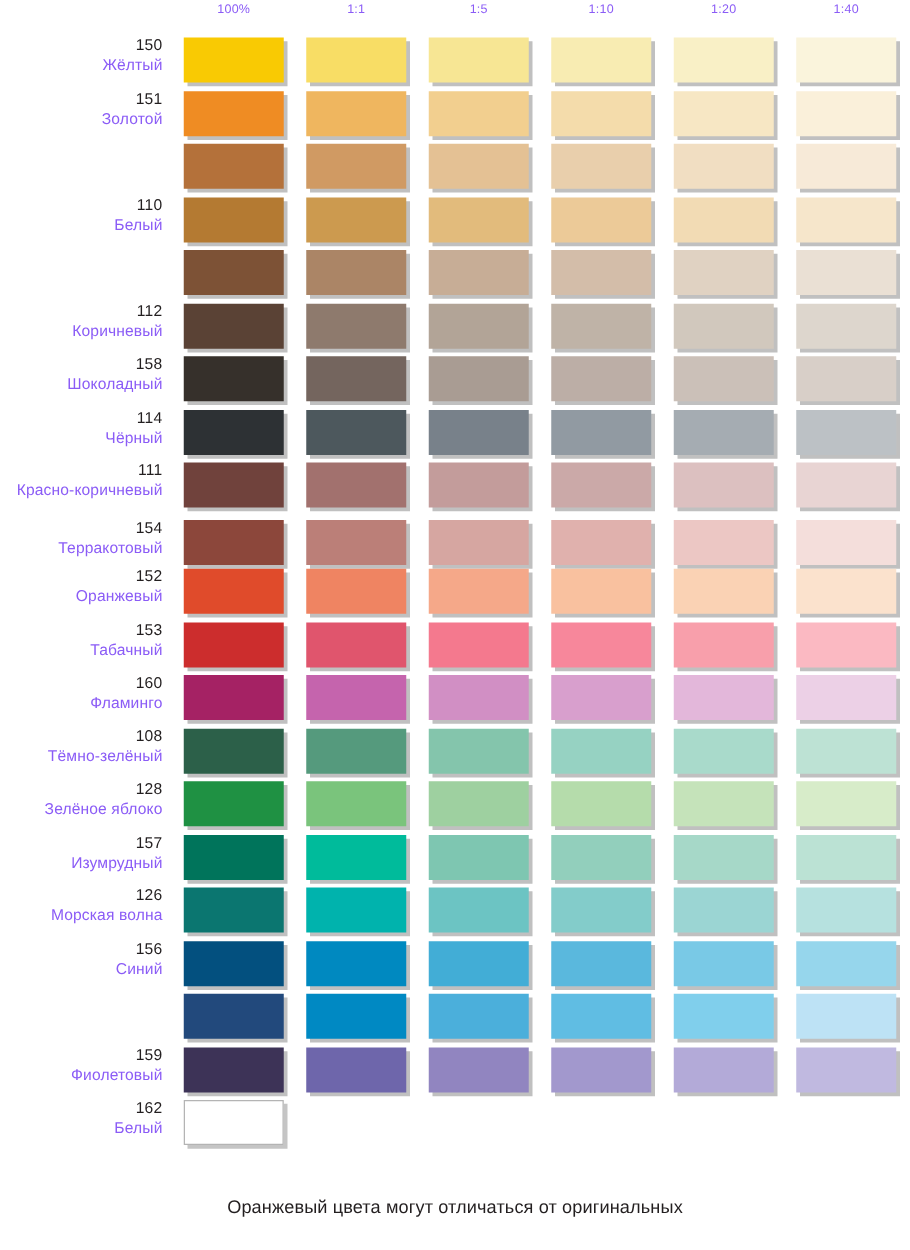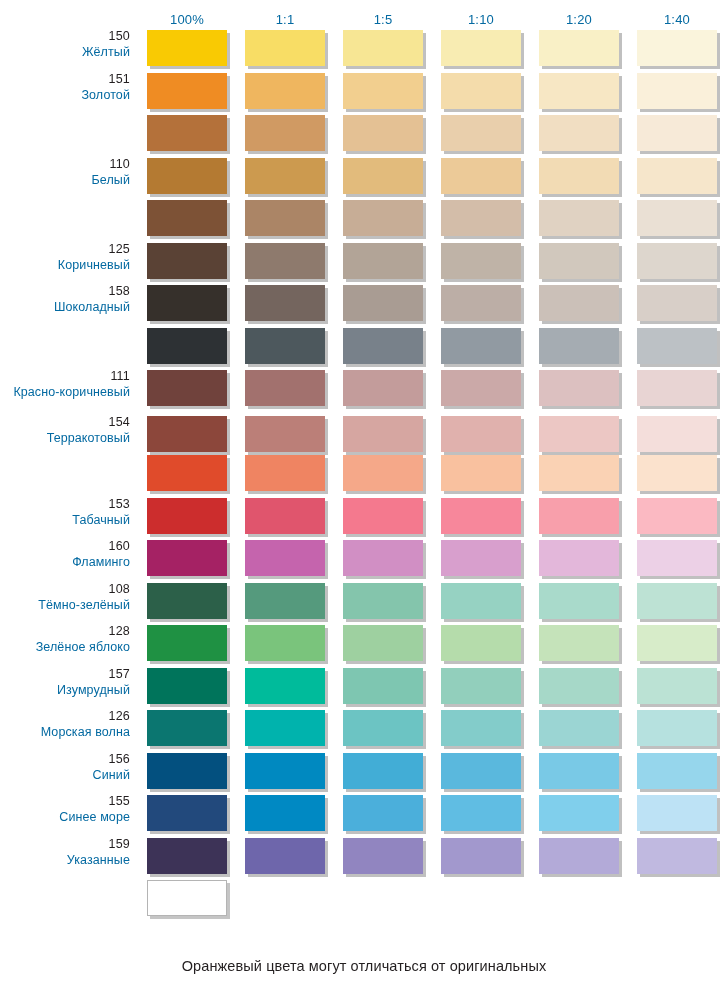--- a/index.html
+++ b/index.html
@@ -25,26 +25,26 @@
   
   .header-row {
     position: absolute;
     left: 0;
     top: 0;
     width: 728px;
     height: 28px;
   }
   .col-head {
     position: absolute;
-    top: 12px;
+    top: 0;
     width: 80px;
     text-align: center;
-    font-size: 13px;
+    font-size: 10px;
     line-height: 16px;
-    color: #0369a1;
+    color: #8b5cf6;
     letter-spacing: 0.2px;
   }
 
   
   .row {
     position: absolute;
     left: 0;
     width: 728px;
     height: 42.5px;
   }
@@ -62,21 +62,21 @@
     display: block;
     font-size: 12.5px;
     line-height: 16px;
     color: #231f20;
     letter-spacing: 0.2px;
   }
   .row-name {
     display: block;
     font-size: 12.5px;
     line-height: 16px;
-    color: #0369a1;
+    color: #8b5cf6;
     letter-spacing: 0.1px;
     white-space: nowrap;
   }
 
   .swatch {
     position: absolute;
     top: 2px;
     width: 80px;
     height: 36px;
     box-shadow: 3px 3px 0 0 rgba(150,150,150,0.60);
@@ -161,21 +161,21 @@
       <div class="row" style="top: 198px;">
         <div class="swatch" style="left: 147px; width: 80px; height: 36px; background: rgb(125, 82, 54);"></div>
         <div class="swatch" style="left: 245px; width: 80px; height: 36px; background: rgb(171, 133, 102);"></div>
         <div class="swatch" style="left: 343px; width: 80px; height: 36px; background: rgb(199, 173, 150);"></div>
         <div class="swatch" style="left: 441px; width: 80px; height: 36px; background: rgb(211, 189, 169);"></div>
         <div class="swatch" style="left: 539px; width: 80px; height: 36px; background: rgb(224, 210, 194);"></div>
         <div class="swatch" style="left: 637px; width: 80px; height: 36px; background: rgb(234, 224, 212);"></div>
       </div>
       <div class="row" style="top: 240.5px;">
         <div class="row-label" style="width: 138px;">
-          <span class="row-code">125</span>
+          <span class="row-code">112</span>
           <span class="row-name">Коричневый</span>
         </div>
         <div class="swatch" style="left: 147px; width: 80px; height: 36px; background: rgb(90, 66, 53);"></div>
         <div class="swatch" style="left: 245px; width: 80px; height: 36px; background: rgb(142, 122, 109);"></div>
         <div class="swatch" style="left: 343px; width: 80px; height: 36px; background: rgb(178, 164, 151);"></div>
         <div class="swatch" style="left: 441px; width: 80px; height: 36px; background: rgb(191, 179, 167);"></div>
         <div class="swatch" style="left: 539px; width: 80px; height: 36px; background: rgb(209, 200, 189);"></div>
         <div class="swatch" style="left: 637px; width: 80px; height: 36px; background: rgb(221, 214, 205);"></div>
       </div>
       <div class="row" style="top: 283px;">
@@ -184,20 +184,24 @@
           <span class="row-name">Шоколадный</span>
         </div>
         <div class="swatch" style="left: 147px; width: 80px; height: 36px; background: rgb(54, 48, 43);"></div>
         <div class="swatch" style="left: 245px; width: 80px; height: 36px; background: rgb(116, 101, 94);"></div>
         <div class="swatch" style="left: 343px; width: 80px; height: 36px; background: rgb(169, 156, 147);"></div>
         <div class="swatch" style="left: 441px; width: 80px; height: 36px; background: rgb(188, 174, 166);"></div>
         <div class="swatch" style="left: 539px; width: 80px; height: 36px; background: rgb(203, 192, 184);"></div>
         <div class="swatch" style="left: 637px; width: 80px; height: 36px; background: rgb(216, 207, 200);"></div>
       </div>
       <div class="row" style="top: 325.5px;">
+        <div class="row-label" style="width: 138px;">
+          <span class="row-code">114</span>
+          <span class="row-name">Чёрный</span>
+        </div>
         <div class="swatch" style="left: 147px; width: 80px; height: 36px; background: rgb(45, 49, 52);"></div>
         <div class="swatch" style="left: 245px; width: 80px; height: 36px; background: rgb(77, 88, 93);"></div>
         <div class="swatch" style="left: 343px; width: 80px; height: 36px; background: rgb(120, 129, 138);"></div>
         <div class="swatch" style="left: 441px; width: 80px; height: 36px; background: rgb(145, 154, 162);"></div>
         <div class="swatch" style="left: 539px; width: 80px; height: 36px; background: rgb(165, 172, 178);"></div>
         <div class="swatch" style="left: 637px; width: 80px; height: 36px; background: rgb(188, 193, 197);"></div>
       </div>
       <div class="row" style="top: 368px;">
         <div class="row-label" style="width: 138px;">
           <span class="row-code">111</span>
@@ -216,20 +220,24 @@
           <span class="row-name">Терракотовый</span>
         </div>
         <div class="swatch" style="left: 147px; width: 80px; height: 36px; background: rgb(140, 71, 59);"></div>
         <div class="swatch" style="left: 245px; width: 80px; height: 36px; background: rgb(187, 127, 120);"></div>
         <div class="swatch" style="left: 343px; width: 80px; height: 36px; background: rgb(214, 166, 161);"></div>
         <div class="swatch" style="left: 441px; width: 80px; height: 36px; background: rgb(224, 177, 173);"></div>
         <div class="swatch" style="left: 539px; width: 80px; height: 36px; background: rgb(236, 199, 196);"></div>
         <div class="swatch" style="left: 637px; width: 80px; height: 36px; background: rgb(244, 222, 219);"></div>
       </div>
       <div class="row" style="top: 453px;">
+        <div class="row-label" style="width: 138px;">
+          <span class="row-code">152</span>
+          <span class="row-name">Оранжевый</span>
+        </div>
         <div class="swatch" style="left: 147px; width: 80px; height: 36px; background: rgb(224, 75, 43);"></div>
         <div class="swatch" style="left: 245px; width: 80px; height: 36px; background: rgb(239, 132, 98);"></div>
         <div class="swatch" style="left: 343px; width: 80px; height: 36px; background: rgb(245, 168, 137);"></div>
         <div class="swatch" style="left: 441px; width: 80px; height: 36px; background: rgb(249, 193, 159);"></div>
         <div class="swatch" style="left: 539px; width: 80px; height: 36px; background: rgb(250, 210, 180);"></div>
         <div class="swatch" style="left: 637px; width: 80px; height: 36px; background: rgb(251, 226, 205);"></div>
       </div>
       <div class="row" style="top: 495.5px;">
         <div class="row-label" style="width: 138px;">
           <span class="row-code">153</span>
@@ -308,42 +316,42 @@
           <span class="row-name">Синий</span>
         </div>
         <div class="swatch" style="left: 147px; width: 80px; height: 36px; background: rgb(3, 80, 127);"></div>
         <div class="swatch" style="left: 245px; width: 80px; height: 36px; background: rgb(0, 137, 192);"></div>
         <div class="swatch" style="left: 343px; width: 80px; height: 36px; background: rgb(66, 173, 214);"></div>
         <div class="swatch" style="left: 441px; width: 80px; height: 36px; background: rgb(90, 184, 221);"></div>
         <div class="swatch" style="left: 539px; width: 80px; height: 36px; background: rgb(121, 201, 230);"></div>
         <div class="swatch" style="left: 637px; width: 80px; height: 36px; background: rgb(150, 214, 236);"></div>
       </div>
       <div class="row" style="top: 793px;">
-        <div class="row-label" style="width: 138px;">
-          <span class="row-code">155</span>
-          <span class="row-name">Синее море</span>
-        </div>
         <div class="swatch" style="left: 147px; width: 80px; height: 36px; background: rgb(34, 73, 124);"></div>
         <div class="swatch" style="left: 245px; width: 80px; height: 36px; background: rgb(0, 137, 195);"></div>
         <div class="swatch" style="left: 343px; width: 80px; height: 36px; background: rgb(75, 175, 219);"></div>
         <div class="swatch" style="left: 441px; width: 80px; height: 36px; background: rgb(96, 189, 227);"></div>
         <div class="swatch" style="left: 539px; width: 80px; height: 36px; background: rgb(128, 207, 236);"></div>
         <div class="swatch" style="left: 637px; width: 80px; height: 36px; background: rgb(189, 226, 245);"></div>
       </div>
       <div class="row" style="top: 835.5px;">
         <div class="row-label" style="width: 138px;">
           <span class="row-code">159</span>
-          <span class="row-name">Указанные</span>
+          <span class="row-name">Фиолетовый</span>
         </div>
         <div class="swatch" style="left: 147px; width: 80px; height: 36px; background: rgb(61, 51, 87);"></div>
         <div class="swatch" style="left: 245px; width: 80px; height: 36px; background: rgb(110, 102, 171);"></div>
         <div class="swatch" style="left: 343px; width: 80px; height: 36px; background: rgb(145, 133, 192);"></div>
         <div class="swatch" style="left: 441px; width: 80px; height: 36px; background: rgb(162, 152, 205);"></div>
         <div class="swatch" style="left: 539px; width: 80px; height: 36px; background: rgb(179, 170, 216);"></div>
         <div class="swatch" style="left: 637px; width: 80px; height: 36px; background: rgb(192, 185, 224);"></div>
       </div>
       <div class="row" style="top: 878px;">
+        <div class="row-label" style="width: 138px;">
+          <span class="row-code">162</span>
+          <span class="row-name">Белый</span>
+        </div>
         <div class="swatch white-chip" style="left: 147px; width: 80px; height: 36px; background: rgb(255, 255, 255);"></div>
       </div>
     </div>
 
   <div class="footer">Оранжевый цвета могут отличаться от оригинальных</div>
 </div>
 
 </body></html>

